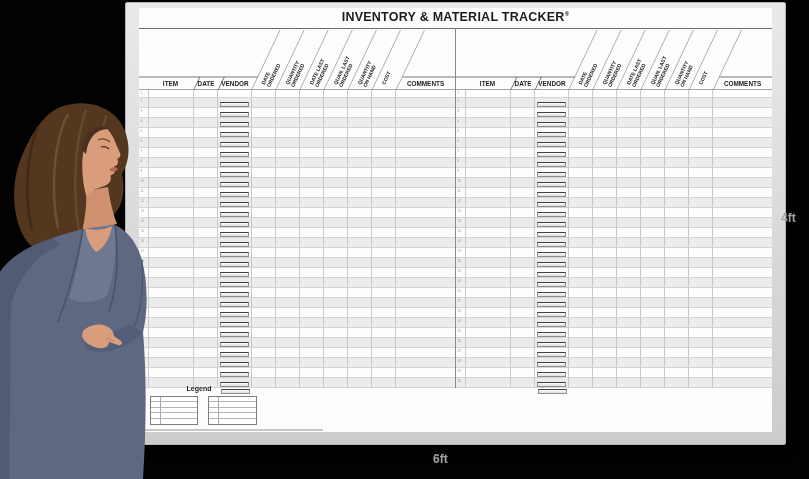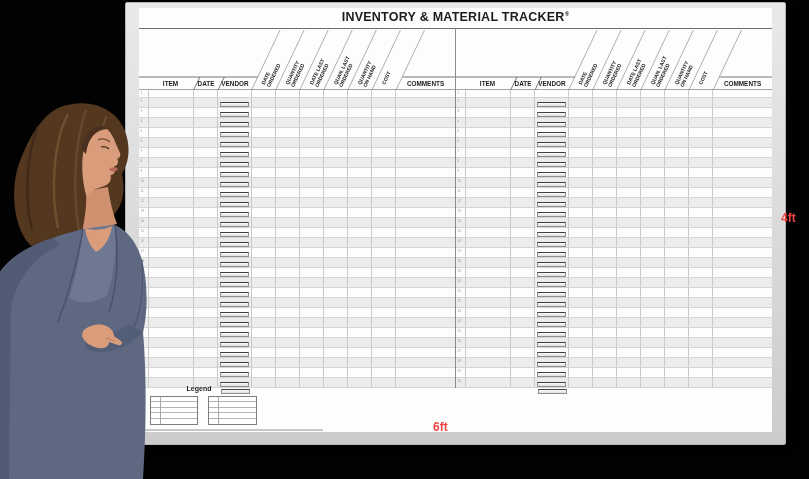--- a/index.html
+++ b/index.html
@@ -42,23 +42,23 @@
                 font-size:7px;font-weight:bold;color:#1c1c1c;}
   .ltable{position:absolute;top:388px;height:29px;background:#fff;border:1px solid #7d7d7d;
           box-sizing:border-box;}
   .ltable::after{content:'';position:absolute;left:9px;top:0;bottom:0;width:1px;background:#a8a8a8;}
   .lt1{left:11px;width:48px;}
   .lt2{left:69px;width:49px;}
   .lrow{height:20%;box-sizing:border-box;border-bottom:1px solid #b4b4b4;}
   .lrow:last-child{border-bottom:none;}
   .fineprint{position:absolute;top:421px;left:2px;width:182px;height:2px;background:#c7c7c7;}
   
-  .dim{position:absolute;color:#ef4444;font-weight:bold;font-size:12px;}
+  .dim{position:absolute;color:#a3a3a3;font-weight:bold;font-size:12px;}
   .dim-h{left:781px;top:211px;}
-  .dim-w{left:433px;top:420px;}
+  .dim-w{left:433px;top:452px;}
   
   .presenter{position:absolute;left:-2px;top:100px;width:155px;height:379px;z-index:5;}
 </style>
 </head>
 <body>
 
 <div class="canvas">
 
   <div class="board">
     <div class="surface">

